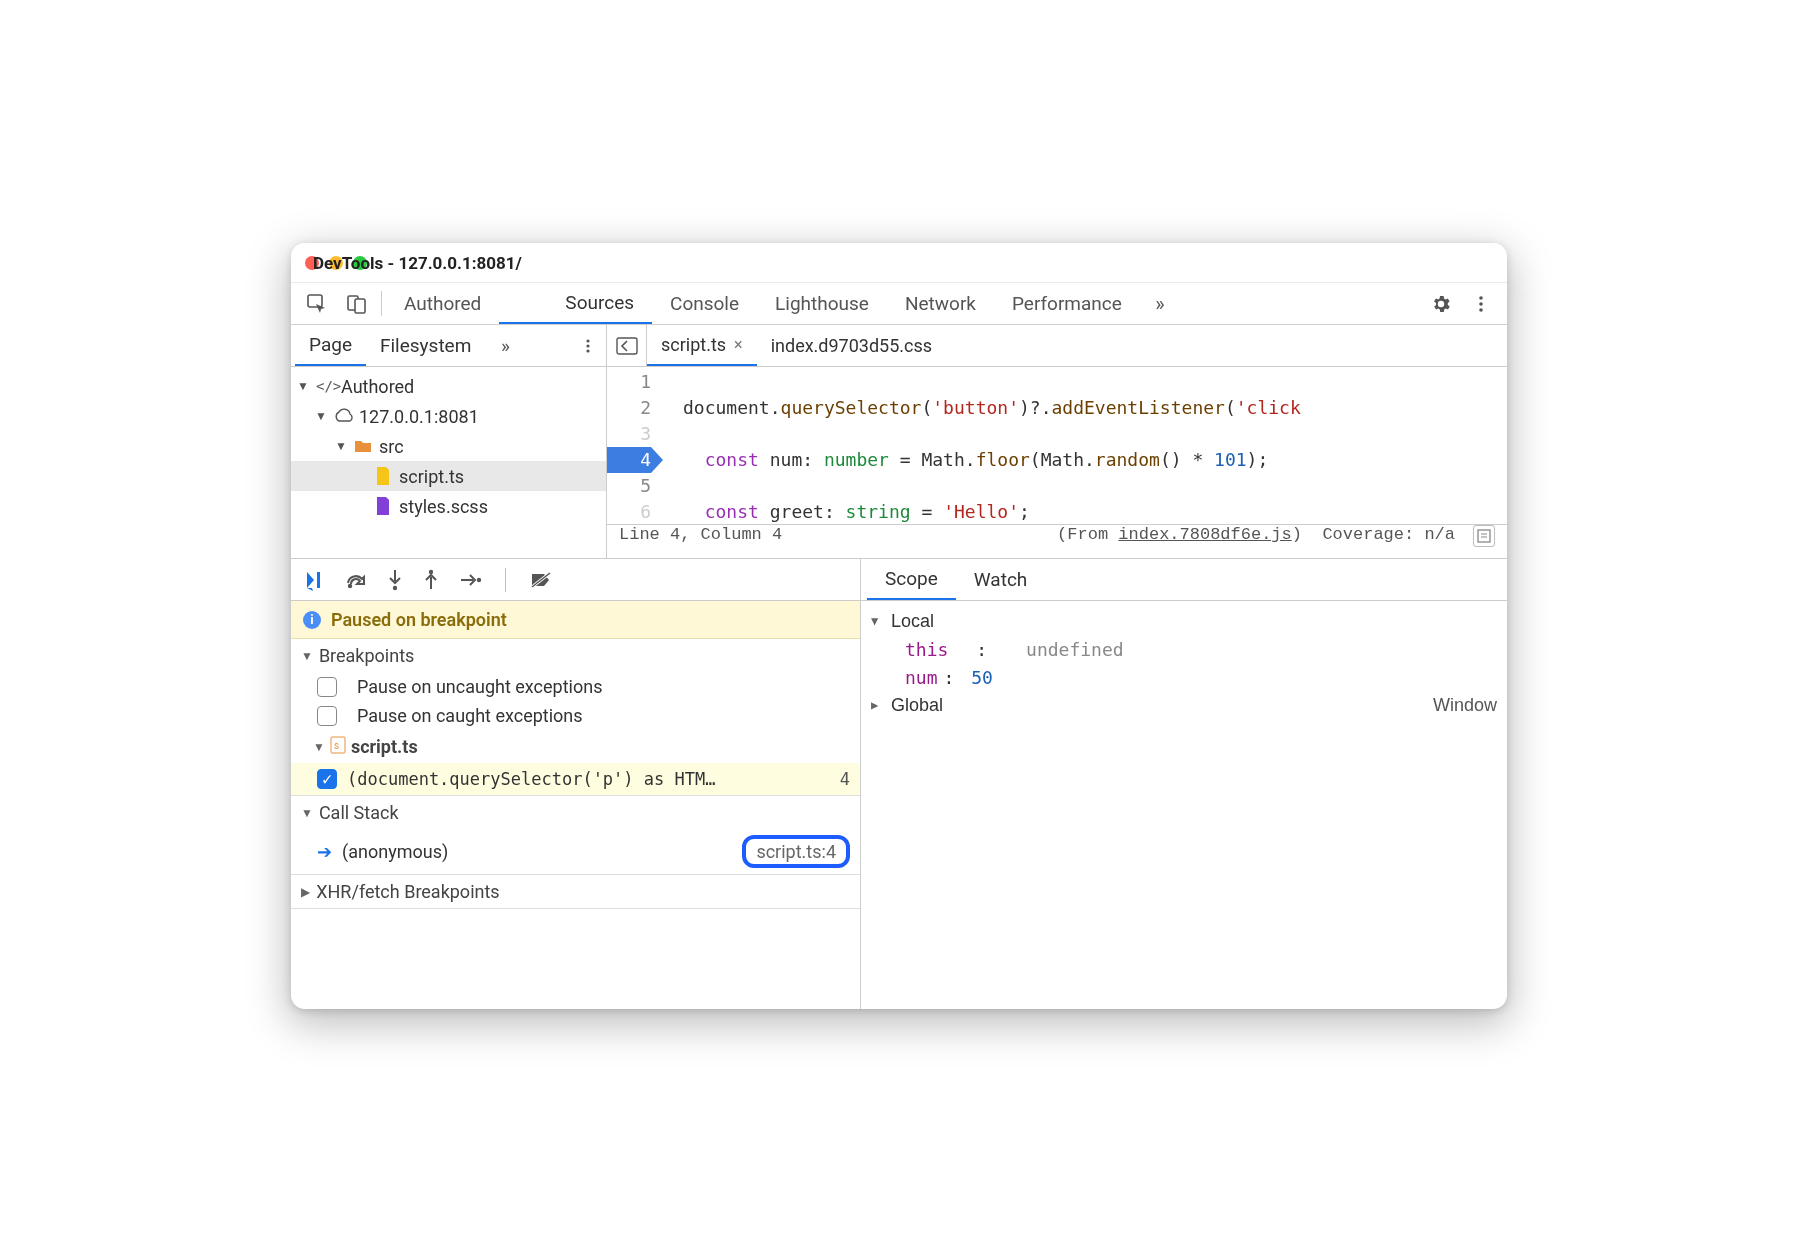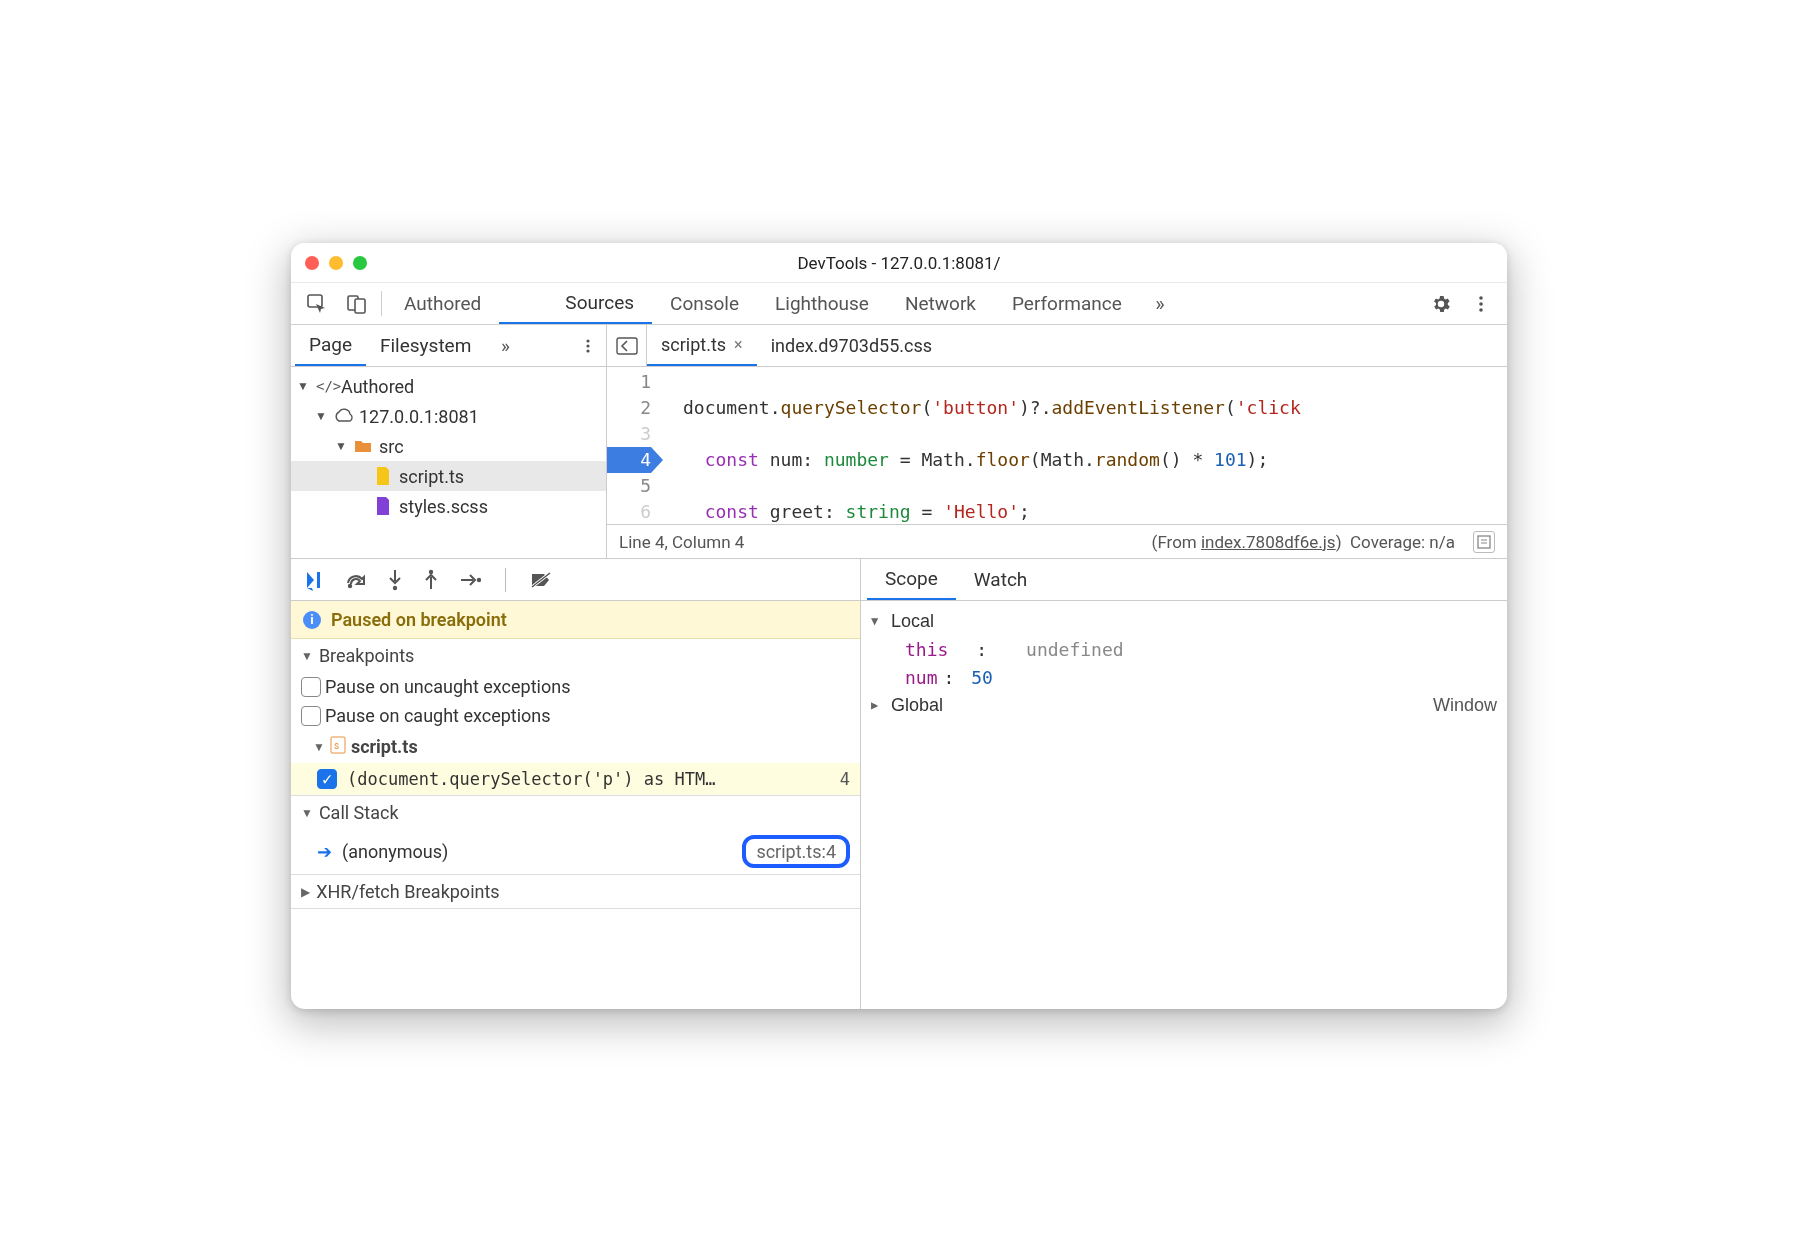--- a/index.html
+++ b/index.html
@@ -33,22 +33,22 @@
     padding: 0 14px;
     position: relative;
     border-bottom: 1px solid #eaeaea;
   }
   .traffic { display: flex; gap: 10px; }
   .dot { width: 14px; height: 14px; border-radius: 50%; }
   .dot.red { background: #ff5f57; }
   .dot.yellow { background: #febc2e; }
   .dot.green { background: #28c840; }
   .titlebar .title {
-    position: absolute; left: 0; right: 0; text-align: center;
-    font-weight: 400; font-size: 17px; color: #222; pointer-events: none;
+    position: absolute; left: 0; right: 0; 
+    font-weight: 700; font-size: 17px; color: #222; pointer-events: none; padding-left: 22px;
   }
   
   .maintabs {
     height: 42px;
     border-bottom: 1px solid #d0d0d0;
     display: flex;
     align-items: stretch;
     padding: 0 6px;
     gap: 0;
   }
@@ -102,34 +102,34 @@
     border-top:13px solid transparent; border-bottom:13px solid transparent;
     border-left:12px solid #3b7de0;
   }
   .codelines { flex:1; padding:2px 0 2px 22px; white-space:pre; overflow:hidden;}
   .codelines .line { height:26px;}
   .tok-kw { color:#982eb3;}
   .tok-fn { color:#6b3f00;}
   .tok-str { color:#b3261e;}
   .tok-num { color:#1a5fb4;}
   .tok-type { color:#1d8a3b;}
-  .statusbar { height:34px; border-top:1px solid #ccc; display:flex; align-items:center; padding:0 12px; font-size:17px; color:#555; gap:10px;}
+  .statusbar { height:34px; border-top:1px solid #ccc; display:flex; padding:0 12px; font-size:17px; color:#555; gap:10px;font-family:Liberation Mono, monospace;}
   .statusbar .right { margin-left:auto;}
   
   .row-bottom { flex:1; display:flex; min-height:0;}
   .debugger { width:570px; border-right:1px solid #ccc; display:flex; flex-direction:column; font-size:18px;}
   .dbg-toolbar { height:42px; display:flex; align-items:center; gap:20px; padding:0 14px; border-bottom:1px solid #ccc;}
   .dbg-toolbar svg { display:block;}
   .dbg-toolbar .tsep { width:1px; height:24px; background:#bbb; margin:0 4px;}
   .paused-banner { background:#fff8d6; color:#8a6d0b; font-weight:600; padding:8px 12px; display:flex; align-items:center; gap:10px; border-bottom:1px solid #e8dfaf;}
   .paused-banner .info { width:18px; height:18px; border-radius:50%; background:#4c8ef7; color:#fff; font-size:13px; display:flex; align-items:center; justify-content:center; font-weight:700;}
   .sect { border-bottom:1px solid #ddd;}
   .sect-hd { display:flex; align-items:center; gap:6px; padding:6px 10px; color:#444; cursor:pointer;}
   .sect-hd .tw { font-size:12px; color:#666;}
-  .chk-row { display:flex; align-items:flex-end; gap:4px; padding:4px 10px 4px 10px;}
+  .chk-row { display:flex; align-items:flex-end; gap:20px; padding:4px 10px 4px 26px;}
   .chk { width:20px; height:20px; border:1.5px solid #888; border-radius:4px; display:flex; align-items:center; justify-content:center; background:#fff;}
   .chk.checked { background:#1a73e8; border-color:#1a73e8; color:#fff;}
   .bp-item { background:#fffde0; padding:6px 10px 6px 26px; display:flex; align-items:center; gap:10px; font-family: Menlo, monospace; font-size:17px;}
   .bp-item .linenum { margin-left:auto; color:#555;}
   .stack-row { display:flex; align-items:center; padding:6px 10px 6px 26px; gap:10px;}
   .stack-row .loc { margin-left:auto; color:#666; border:4px solid #1d5cff; border-radius:12px; padding:2px 10px;}
   
   .scope { flex:1; display:flex; flex-direction:column;}
   .scope-tabs { height:42px; display:flex; align-items:stretch; border-bottom:1px solid #ccc; padding-left:6px;}
   .scope-tabs .tab { padding:0 18px; display:flex; align-items:center; cursor:pointer;}

